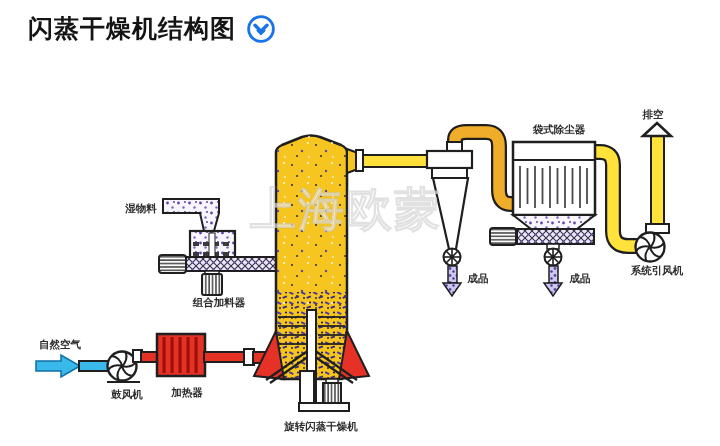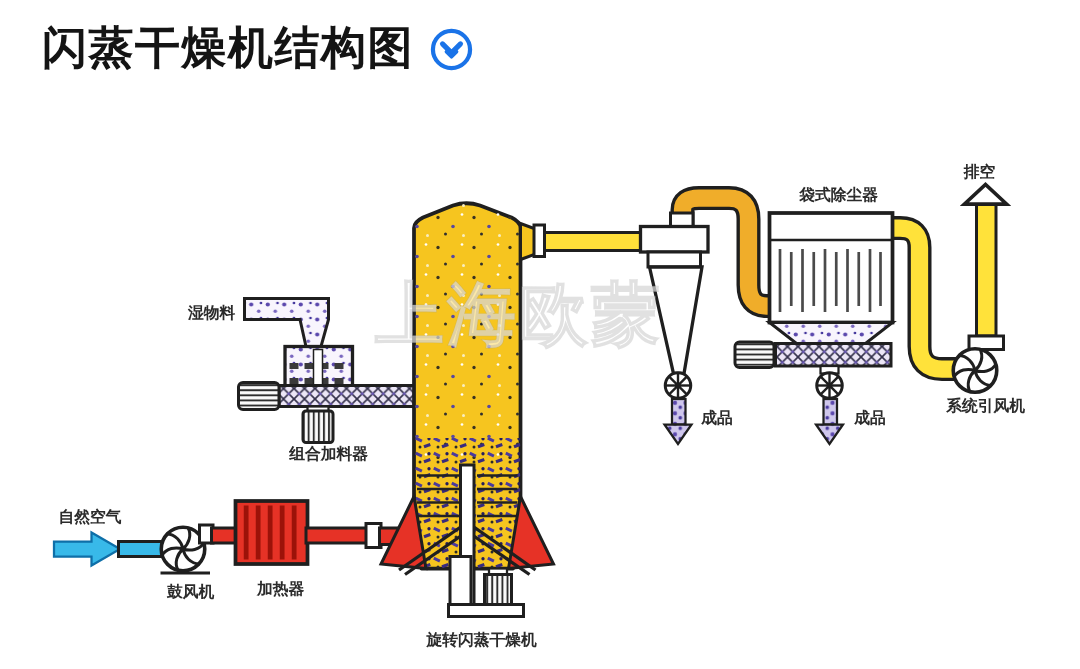--- a/index.html
+++ b/index.html
@@ -6,21 +6,21 @@
   body{
     width:720px;height:446px;background:#ffffff;
     font-family:"Liberation Sans","DejaVu Sans",sans-serif;
     position:relative;overflow:hidden;
   }
   .stage{position:absolute;inset:0;width:720px;height:446px;}
   .header{
     position:absolute;left:28px;top:12px;display:flex;align-items:center;gap:10px;z-index:5;
   }
   .title{
-    font-size:30px;font-weight:700;color:#141414;letter-spacing:1px;white-space:nowrap;
+    font-size:25px;font-weight:700;color:#141414;letter-spacing:1px;white-space:nowrap;
   }
   .chev{display:block;}
   svg text{font-family:"Liberation Sans","DejaVu Sans",sans-serif;}
   .lbl{font-size:10.5px;font-weight:600;fill:#2b2b2b;}
   .wm{font-size:46px;font-weight:700;fill:#ffffff;fill-opacity:0.62;stroke:#9a9a9a;stroke-width:0.8;stroke-opacity:0.3;letter-spacing:2px;}
 </style>
 </head>
 <body>
 
 <div class="header">

